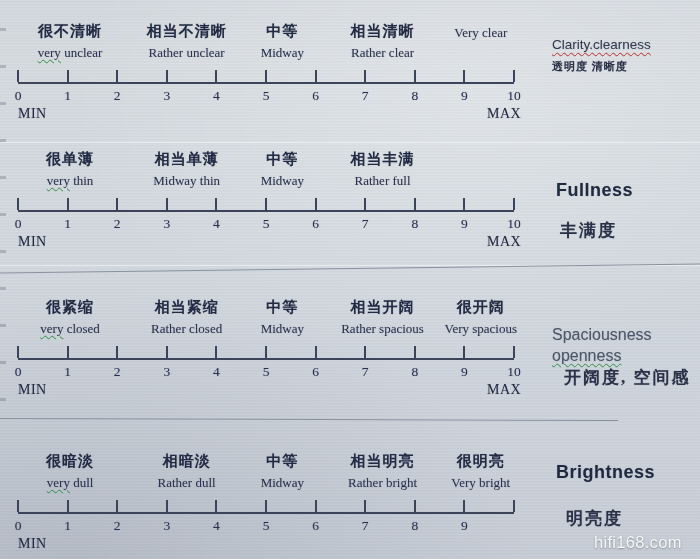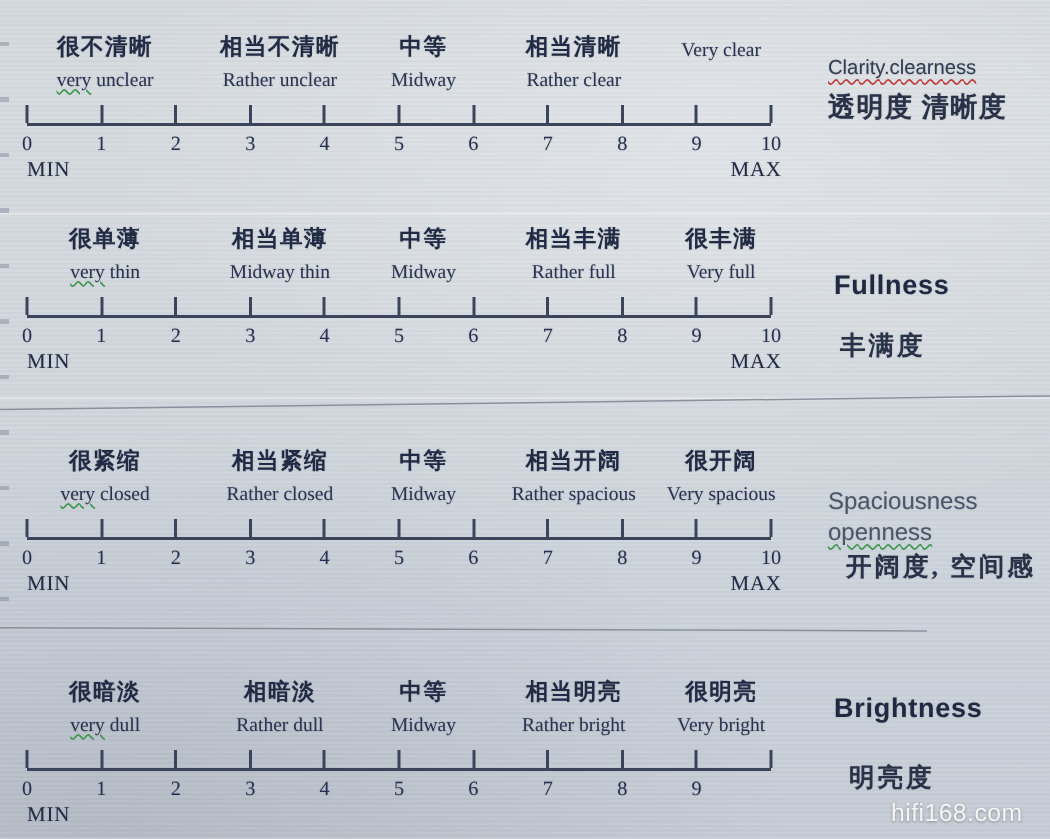--- a/index.html
+++ b/index.html
@@ -26,21 +26,21 @@
   .en{font-size:13px;color:#2a3350;white-space:nowrap;margin-top:3px;}
   .ruler{position:absolute;left:0;top:46px;width:100%;height:14px;border-bottom:2px solid #3c445c;}
   .tick{position:absolute;bottom:0;width:2px;height:12px;background:#3c445c;margin-left:-1px;}
   .numbers{position:absolute;left:0;top:66px;width:100%;height:16px;font-size:13.5px;color:#273050;}
   .num{position:absolute;transform:translateX(-50%);}
   .minmax{position:absolute;left:0;top:84px;width:100%;height:18px;font-size:14px;color:#222b44;letter-spacing:0.5px;}
   .min{position:absolute;left:0;}
   .max{position:absolute;left:98%;transform:translateX(-50%);}
   .side-line{position:absolute;white-space:nowrap;text-shadow:0 0 1px rgba(42,51,80,0.25);}
   .side-en{font-family:"Liberation Sans",sans-serif;font-size:13.5px;color:#323c52;}
-  .side-zh{font-size:18px;font-weight:bold;color:#2a3248;letter-spacing:1px;}
+  .side-zh{font-size:11px;font-weight:bold;color:#2a3248;letter-spacing:1px;}
   .zh-lg{font-size:17px;letter-spacing:2px;}
   .side-title{font-family:"Liberation Sans",sans-serif;font-weight:bold;font-size:18px;color:#1f2940;letter-spacing:0.5px;}
   .side-gray{font-family:"Liberation Sans",sans-serif;font-size:16px;color:#4b5669;}
   .wavy-red{text-decoration-line:underline;text-decoration-style:wavy;text-decoration-color:#c53b3b;text-decoration-thickness:1px;text-underline-offset:3px;}
   .wavy-green{text-decoration-line:underline;text-decoration-style:wavy;text-decoration-color:#3f9b4e;text-decoration-thickness:1px;text-underline-offset:2px;}
   .divider{position:absolute;height:1px;background:#89919f;}
   #divider-1{left:-10px;width:720px;top:268px;transform:rotate(-0.75deg);}
   #divider-2{left:-4px;width:622px;top:419px;transform:rotate(0.2deg);}
   .hlight{position:absolute;left:0;width:100%;height:1px;background:rgba(255,255,255,0.5);}
   #hlight-1{top:142px;}
@@ -132,24 +132,20 @@
           <div class="en">Midway thin</div>
         </div>
         <div class="opt" style="left: 53.3%;">
           <div class="zh">中等</div>
           <div class="en">Midway</div>
         </div>
         <div class="opt" style="left: 73.5%;">
           <div class="zh">相当丰满</div>
           <div class="en">Rather full</div>
         </div>
-        <div class="opt" style="left: 93.3%;">
-          <div class="zh">很丰满</div>
-          <div class="en">Very full</div>
-        </div>
       </div>
       <div class="ruler">
         <span class="tick" style="left: 0%;"></span>
         <span class="tick" style="left: 10%;"></span>
         <span class="tick" style="left: 20%;"></span>
         <span class="tick" style="left: 30%;"></span>
         <span class="tick" style="left: 40%;"></span>
         <span class="tick" style="left: 50%;"></span>
         <span class="tick" style="left: 60%;"></span>
         <span class="tick" style="left: 70%;"></span>

